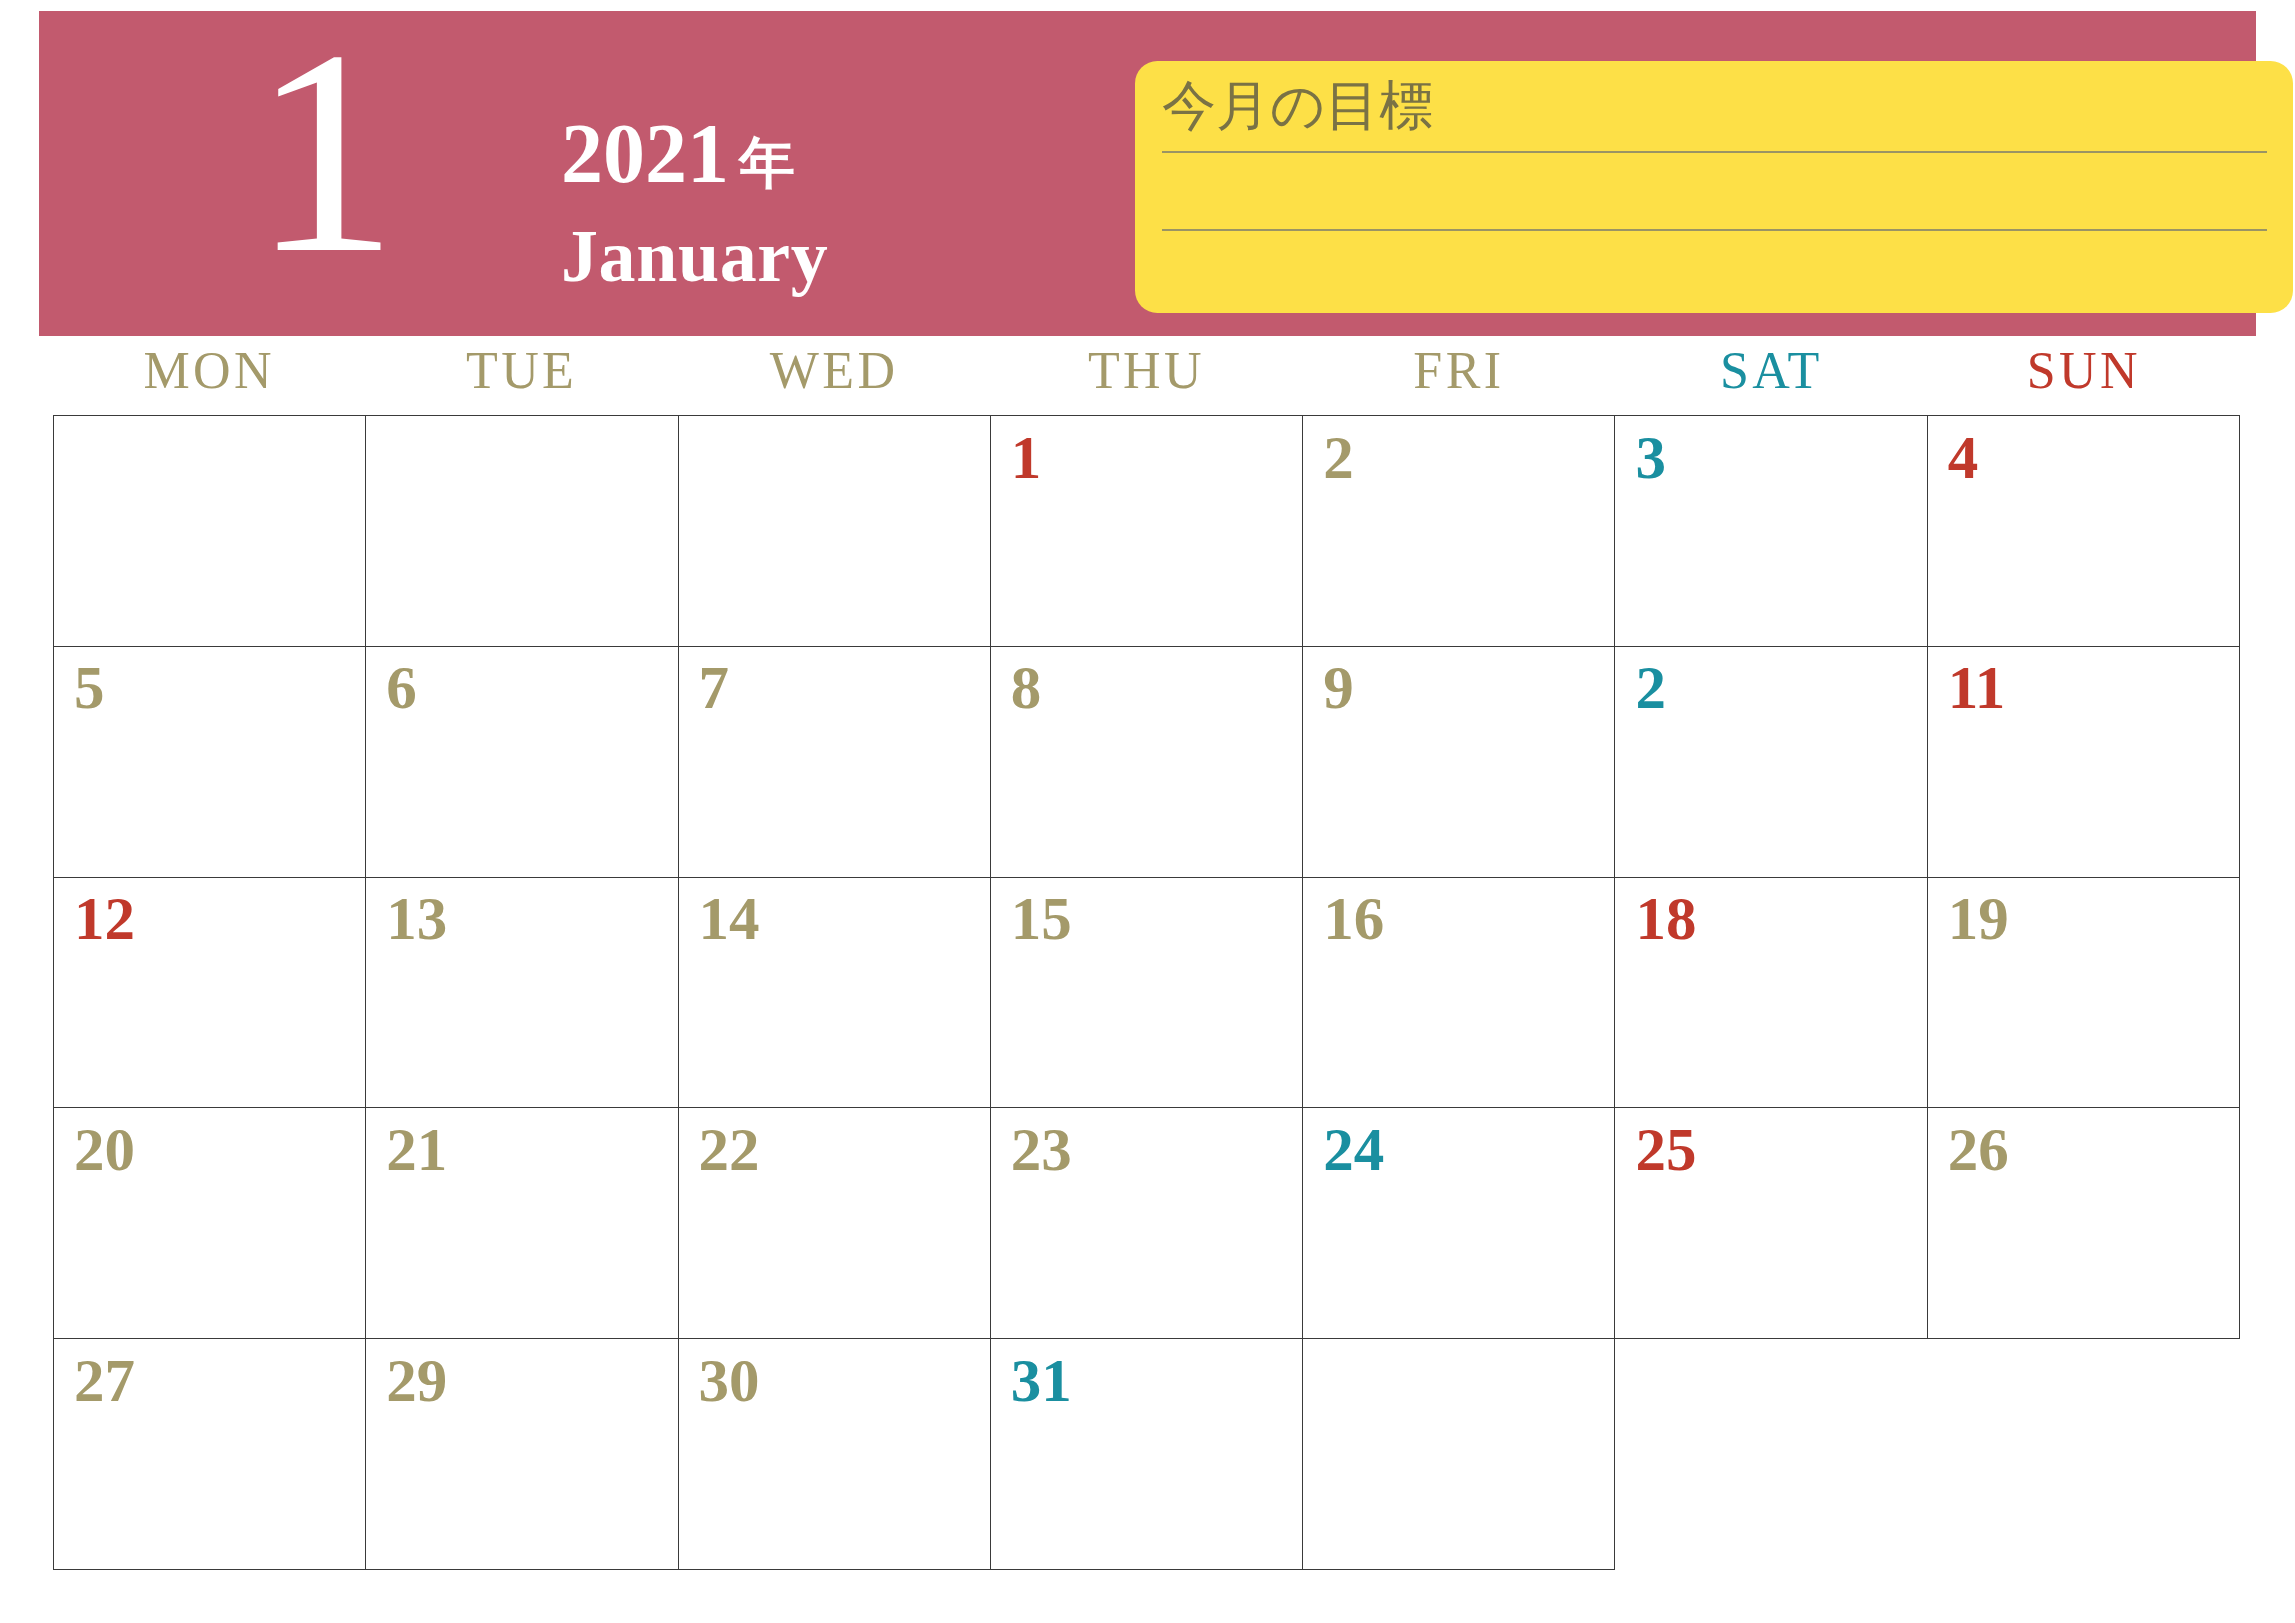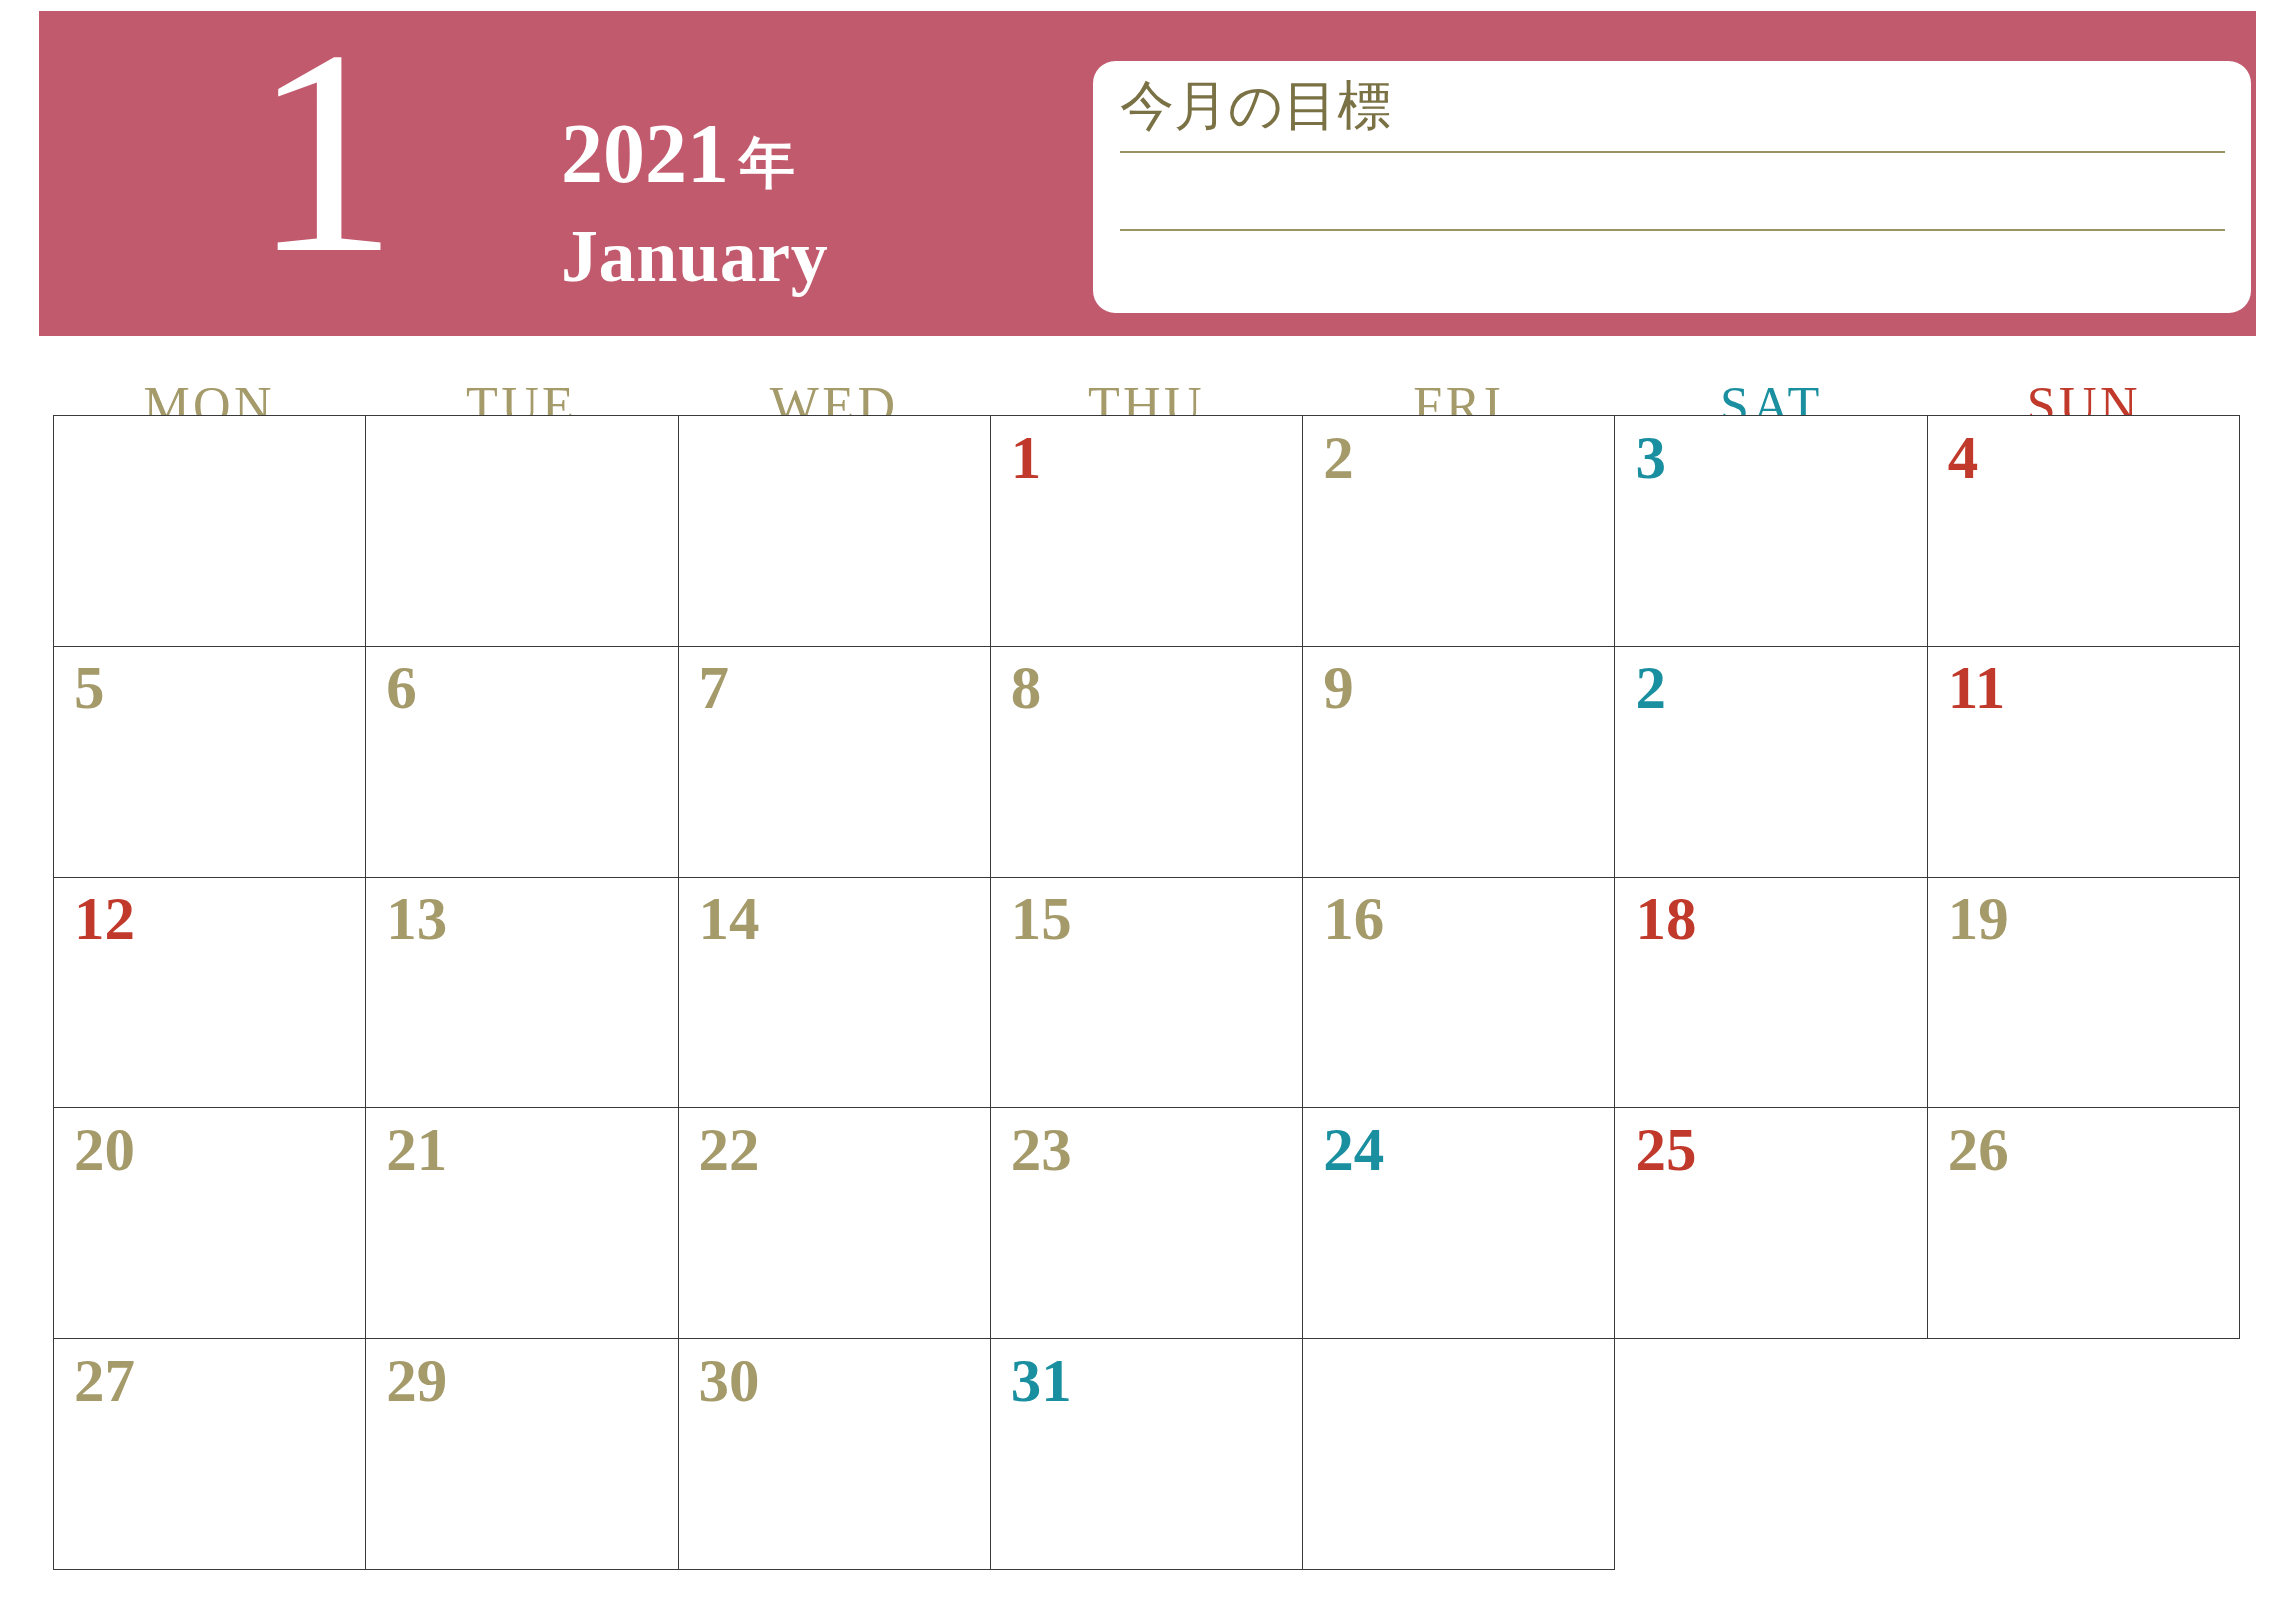--- a/index.html
+++ b/index.html
@@ -67,25 +67,25 @@
     font-size: 74px;
     line-height: 84px;
     font-weight: 700;
     letter-spacing: 0.6px;
     margin-top: 9px;
   }
 
   
   .goal-box {
     position: absolute;
-    left: 1054px;
+    left: 1096px;
     top: 50px;
     width: 1158px;
     height: 252px;
-    background: #ffffff;
+    background: #fde047;
     border-radius: 22.4px;
     box-sizing: border-box;
     overflow: hidden;
   }
   .goal-title {
     position: absolute;
     left: 27px;
     top: 13.5px;
     font-family: "DejaVu Sans", sans-serif;
     font-size: 54px;
@@ -104,21 +104,20 @@
   .goal-rule.r2 { top: 168px; }
 
   
   .weekdays {
     position: absolute;
     left: 53px;
     top: 337px;
     width: 2187px;
     height: 67px;
     display: flex;
-    margin-top: 35px;
   }
   .weekday {
     flex: 1 1 0;
     text-align: center;
     font-family: "Liberation Serif", serif;
     font-size: 52px;
     line-height: 67px;
     letter-spacing: 3.4px;
     color: #a49a6a;
     font-weight: 400;

